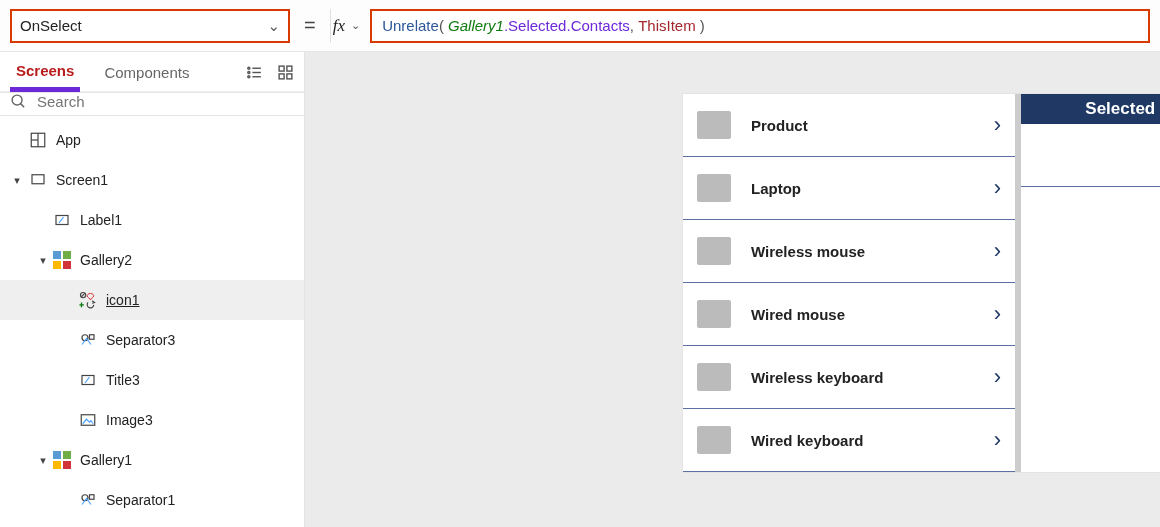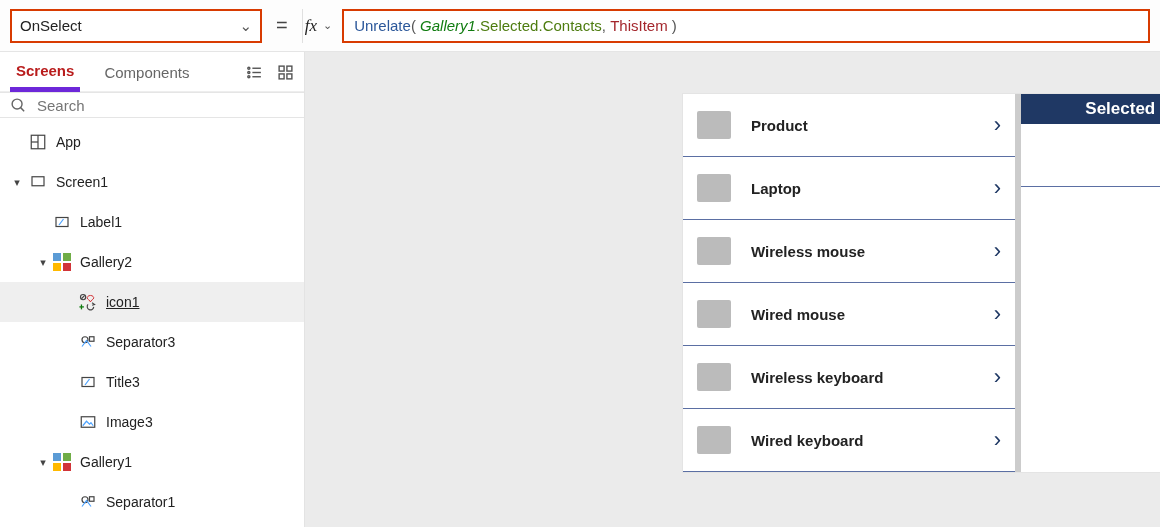--- a/index.html
+++ b/index.html
@@ -1,43 +1,43 @@
 <!DOCTYPE html>
 <html><head>
 <meta charset="utf-8">
 <style>
   * { box-sizing: border-box; margin: 0; padding: 0; font-family: "Segoe UI", Arial, sans-serif; }
   body { background:#ebebeb; width:1160px; height:527px; overflow:hidden; }
 
   
   .formula-row { display:flex; align-items:center; height:52px; background:#fdfdfd; border-bottom:1px solid #e5e5e5; padding:0 10px; }
-  .prop-select { display:flex; align-items:center; height:34px; width:252px; border:2px solid #d83b01; background:#fff; padding:0 8px; font-size:15px; color:#222; }
+  .prop-select { display:flex; align-items:center; height:34px; width:280px; border:2px solid #d83b01; background:#fff; padding:0 8px; font-size:15px; color:#222; }
   .prop-select .dd { margin-left:auto; color:#555; }
   .eq { margin:0 14px; font-size:20px; color:#444; }
   .fx-wrap { display:flex; align-items:center; height:34px; border-left:1px solid #e0e0e0; padding-left:2px; flex:1; }
   .fx { font-style:italic; font-family:"Times New Roman",serif; font-size:17px; color:#222; user-select:none; }
   .fx-dd { margin:0 10px 0 6px; color:#555; font-size:11px; }
   .formula-text { flex:1; height:34px; border:2px solid #d83b01; display:flex; align-items:center; padding:0 10px; font-family:Consolas,monospace; font-size:15px; background:#fff; white-space:pre; }
-  .tk-func{color:#2b579a;} .tk-ident{color:#107c10;font-style:italic;} .tk-dot{color:#4d7c0f;} .tk-thisitem{color:#a4262c;} .tk-paren{color:#555;}
+  .tk-func{color:#2b579a;} .tk-ident{color:#107c10;font-style:italic;} .tk-dot{color:#6d28d9;} .tk-thisitem{color:#a4262c;} .tk-paren{color:#555;}
 
   
   .main { display:flex; height:calc(100% - 52px); }
   .left-pane { width:305px; background:#fff; border-right:1px solid #e3e3e3; }
   .canvas-area { flex:1; position:relative; }
 
   
   .tabs-row { display:flex; align-items:center; height:40px; padding:6px 10px 0 10px; border-bottom:1px solid #eee; }
   .tab { font-size:15px; color:#666; padding:4px 6px 8px 6px; cursor:pointer; }
   .tab.active { color:#b91c1c; font-weight:600; border-bottom:5px solid #6d28d9; }
   .tab + .tab { margin-left:18px; }
   .tabs-icons { margin-left:auto; display:flex; gap:14px; color:#555; }
   .tabs-icons svg { width:17px; height:17px; }
 
   
-  .search-row { display:flex; align-items:center; border:1px solid #e5e5e5; height:24px; padding:12px 10px; color:#555; border-left:none; border-right:none; }
+  .search-row { display:flex; align-items:flex-start; border:1px solid #e5e5e5; height:24px; padding:0 10px; color:#555; border-left:none; border-right:none; }
   .search-row input { border:none; outline:none; flex:1; font-size:15px; margin-left:10px; color:#333; }
   .search-row svg { width:17px; height:17px; }
 
   
   .tree { padding:4px 0; font-size:14px; color:#222; }
   .tree-row { display:flex; align-items:center; height:40px; padding-left:10px; cursor:pointer; }
   .tree-row.selected { background:#efefef;text-decoration:underline; }
   .caret { width:14px; display:inline-block; color:#444; font-size:11px; text-align:center; }
   .spacer { display:inline-block; }
   .tree-icon { width:20px; height:20px; display:flex; align-items:center; justify-content:center; margin:0 8px 0 2px; flex-shrink:0; }

